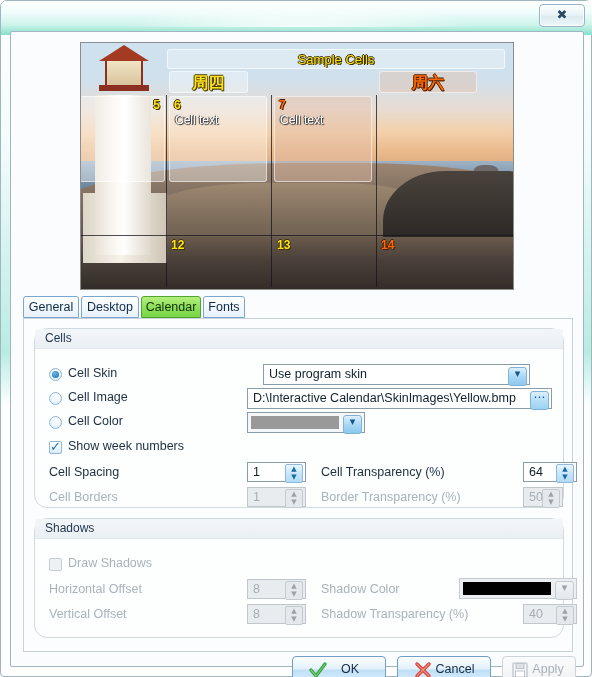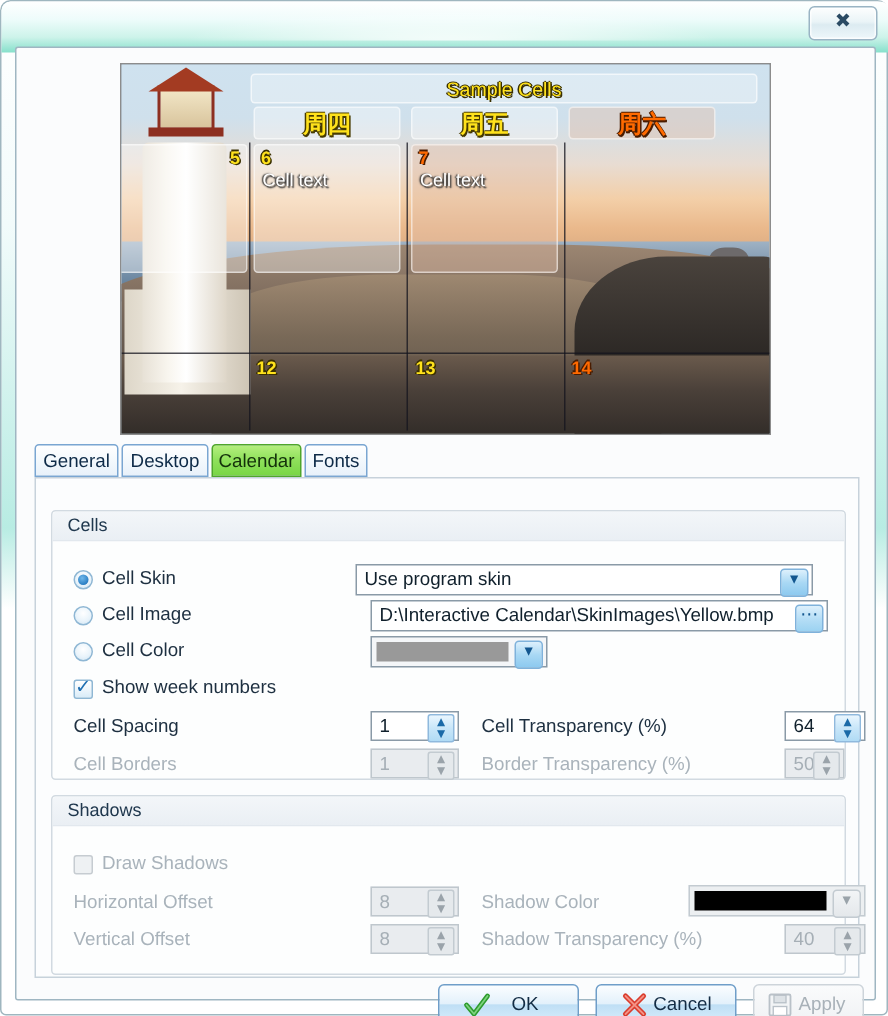--- a/index.html
+++ b/index.html
@@ -201,23 +201,22 @@
   
   .tabpage {
     position:absolute; left:12px; top:286px;
     width:550px; height:334px;
     border:1px solid #c7d2db; border-top:1px solid #c7d2db;
     background:#fcfdfe; box-sizing:border-box;
   }
 
   .groupbox {
     position:absolute; box-sizing:border-box;
-    border:1px solid #d2dae1; border-radius:3px;
+    border:1px solid #d2dae1; border-radius:13px;
     background:#fdfefe;
-    margin-top:12px;
   }
   .gb-caption {
     position:absolute; left:0; top:0; right:0; height:19px;
     background: linear-gradient(180deg,#f3f6f9 0%,#eaeff4 100%);
     border-bottom:1px solid #e2e8ee;
     border-radius:3px 3px 0 0;
   }
   .gb-caption span {
     position:absolute; left:10px; top:2px; font-size:12px; color:#20384e;
   }
@@ -359,25 +358,22 @@
 
         <div class="grid-line" style="left:85px;top:52px;width:1px;height:192px;"></div>
         <div class="grid-line" style="left:190px;top:52px;width:1px;height:192px;"></div>
         <div class="grid-line" style="left:295px;top:52px;width:1px;height:192px;"></div>
         <div class="grid-line" style="left:0px;top:192px;width:432px;height:1px;"></div>
 
         <div class="pv-title">
           <span>Sample Cells</span>
         </div>
 
-        <div class="pv-cell pv-head" style="left:88px;width:98px;">
+        <div class="pv-cell pv-head" style="left:88px;width:79px;">
           <span class="dayname">周四</span>
-        </div>
-        <div class="pv-cell pv-head" style="left:193px;width:98px;">
-          <span class="dayname">周五</span>
         </div>
         <div class="pv-cell pv-head sat" style="left:298px;width:98px;">
           <span class="dayname">周六</span>
         </div>
 
         <div class="pv-cell" style="left:-14px;top:53px;width:98px;height:86px;">
           <span class="pv-daynum" style="left:auto;right:4px;">5</span>
         </div>
         <div class="pv-cell" style="left:88px;top:53px;width:98px;height:86px;">
           <span class="pv-daynum">6</span>
@@ -406,21 +402,21 @@
       <div class="groupbox" style="left:10px;top:9px;width:530px;height:180px;">
         <div class="gb-caption">
           <span>Cells</span>
         </div>
 
         <div class="radio" style="left:14px;top:39px;">
           <div class="ring"></div>
           <div class="dot"></div>
         </div>
         <div class="lbl" style="left:33px;top:37px;">Cell Skin</div>
-        <div class="field" style="left:202px;top:35px;width:305px;height:21px;">
+        <div class="field" style="left:228px;top:35px;width:267px;height:21px;">
           <span class="val">Use program skin</span>
           <span class="combo-arrow">
               <span class="chev">▾</span>
             </span>
         </div>
 
         <div class="radio" style="left:14px;top:63px;">
           <div class="ring"></div>
         </div>
         <div class="lbl" style="left:33px;top:61px;">Cell Image</div>

